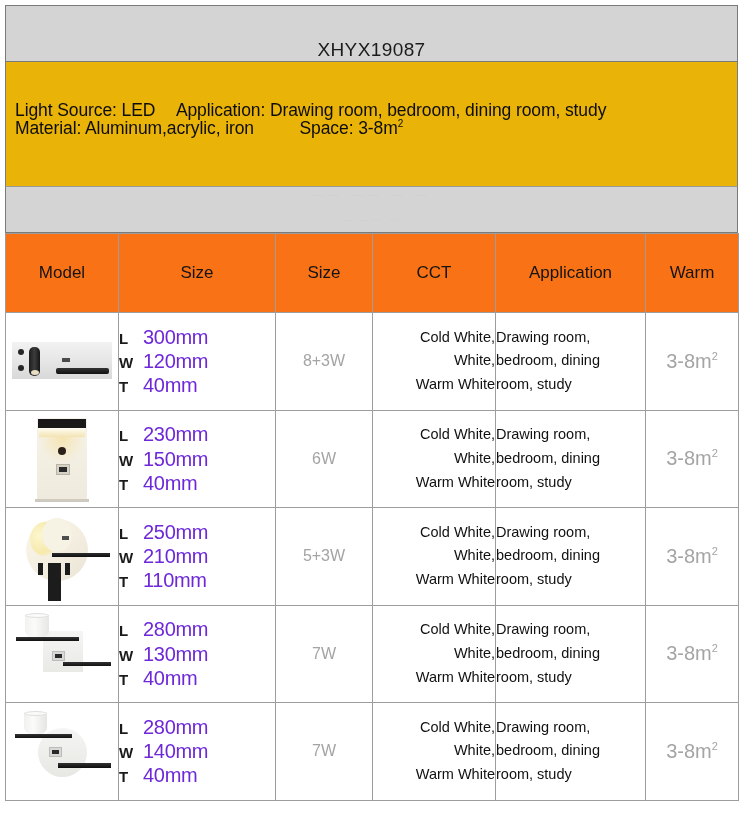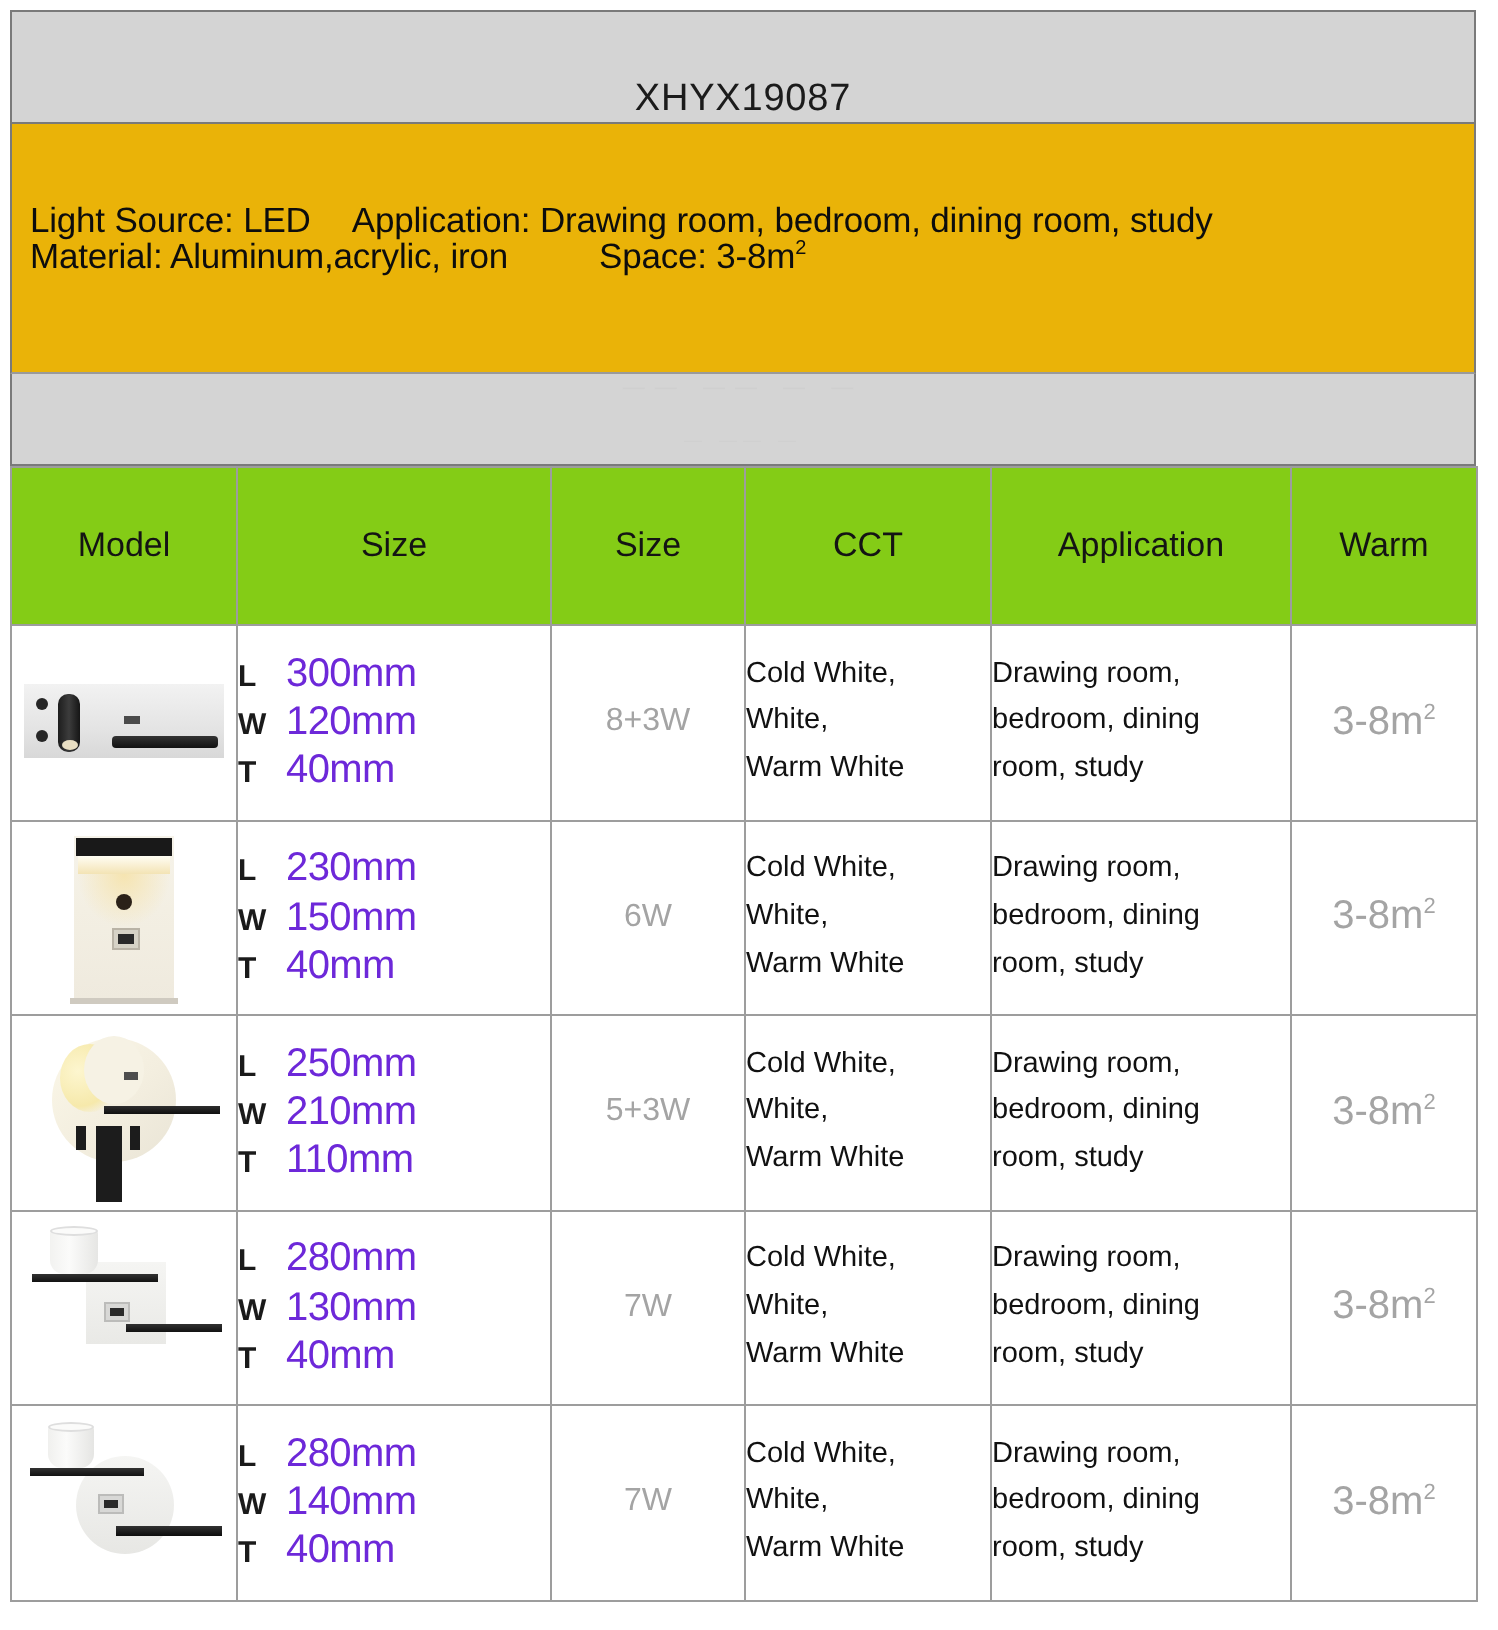--- a/index.html
+++ b/index.html
@@ -109,21 +109,21 @@
   }
   .spec-table th,
   .spec-table td {
     border: 1px solid #9d9d9d;
     padding: 0;
     vertical-align: middle;
     box-sizing: border-box;
   }
   .spec-table thead th {
     height: 79px;
-    background: #84cc16;
+    background: #f97316;
     font-weight: normal;
     font-size: 17px;
     color: #141414;
     text-align: center;
   }
 
   .col-model { width: 113px; }
   .col-size  { width: 157px; }
   .col-power { width: 97px;  }
   .col-cct   { width: 123px; }
@@ -170,20 +170,21 @@
     font-size: 16px;
     color: #a4a4a4;
   }
 
   
   .cell-cct {
     padding-left: 9px;
     font-size: 14.5px;
     color: #111111;
     line-height: 1.63;
+    text-align: right;
   }
 
   
   .cell-app {
     padding-left: 7px;
     font-size: 14.5px;
     color: #111111;
     line-height: 1.63;
   }
 

